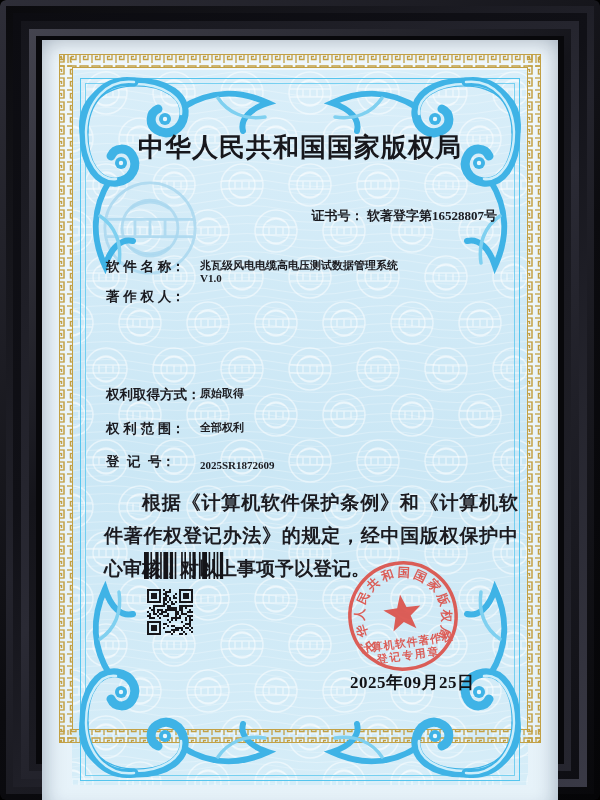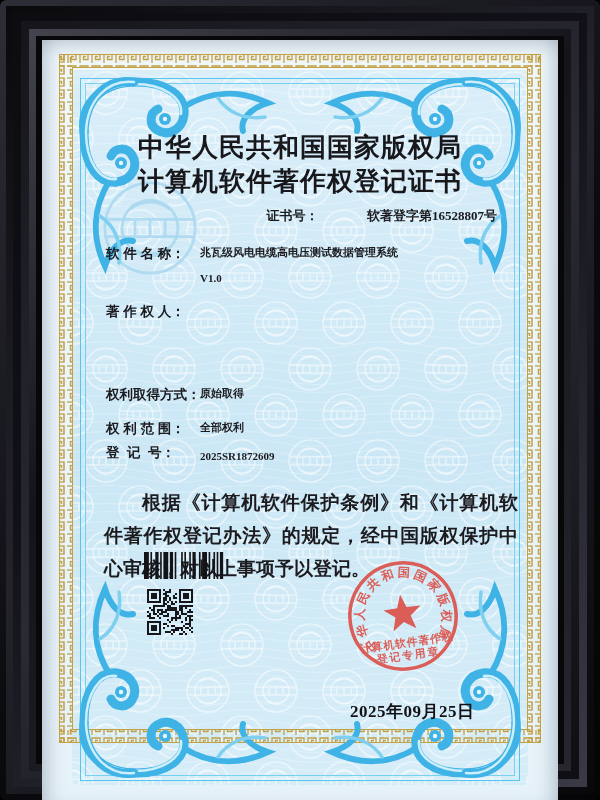--- a/index.html
+++ b/index.html
@@ -30,33 +30,33 @@
   .fl-bl{left:30px;bottom:30px;transform:scaleY(-1);}
   .fl-br{right:30px;bottom:30px;transform:scale(-1,-1);}
   
   .content{position:absolute;inset:0;color:#1b1b20;}
   .title{position:absolute;left:30px;right:30px;text-align:center;
          font-family:"Liberation Serif","DejaVu Serif",serif;font-weight:bold;
          font-size:26px;letter-spacing:1px;color:#17171c;white-space:nowrap;}
   .t1{top:90px;}
   .t2{top:124px;}
   .certno{position:absolute;top:167px;right:61px;font-size:13px;font-weight:bold;white-space:nowrap;}
-  .certno .num{font-family:"Liberation Serif","DejaVu Serif",serif;margin-left:45px;}
+  .certno .num{font-family:"Liberation Serif","DejaVu Serif",serif;}
   .row{position:absolute;left:0;right:0;height:20px;}
   .row .lab{position:absolute;left:64px;font-size:13.5px;font-weight:bold;white-space:pre;}
   .row .val{position:absolute;left:158px;font-size:11px;font-weight:bold;white-space:nowrap;}
   .latin{font-family:"Liberation Serif","DejaVu Serif",serif;font-size:15px;margin-top:6px;}
-  .r0{top:205px;} .r0b{top:226px;} .r1{top:263px;padding-left:44px;} .r2{top:346px;} .r3{top:380px;} .r4{top:404px;padding-left:16px;}
+  .r0{top:218px;} .r0b{top:226px;} .r1{top:248px;padding-left:44px;} .r2{top:346px;} .r3{top:380px;} .r4{top:413px;padding-left:16px;}
   .statement{position:absolute;left:62px;top:446px;width:414px;font-size:19px;
              font-weight:bold;line-height:33px;text-indent:2em;text-align:justify;}
   .barcode{position:absolute;left:102px;top:512px;width:84px;height:27px;}
   .qr{position:absolute;left:105px;top:549px;width:46px;height:46px;}
   .seal{position:absolute;left:302px;top:517px;width:118px;height:118px;opacity:.88;}
   .date{position:absolute;left:308px;top:631px;font-size:17px;font-weight:bold;
-        font-family:"Liberation Serif","DejaVu Serif",serif;color:#121216;letter-spacing:.5px;margin-top:29px;}
+        font-family:"Liberation Serif","DejaVu Serif",serif;color:#121216;letter-spacing:.5px;}
 </style>
 </head>
 <body>
 
 <div class="stage">
   <div class="f1"></div>
   <div class="f2"></div>
   <div class="f3"></div>
   <div class="f4"></div>
   <div class="f5"></div>
@@ -128,21 +128,20 @@
       <use href="#flArm"></use>
         <use href="#flArm" transform="matrix(0,1,1,0,0,0)"></use>
     </svg>
     <svg class="flour fl-br" viewBox="0 0 205 205" xmlns="http://www.w3.org/2000/svg">
       <use href="#flArm"></use>
         <use href="#flArm" transform="matrix(0,1,1,0,0,0)"></use>
     </svg>
 
     <div class="content">
       <div class="title t1">中华人民共和国国家版权局</div>
-      <div class="title t2">计算机软件著作权登记证书</div>
 
       <div class="certno">
         <span>证书号：</span>
         <span class="num">软著登字第16528807号</span>
       </div>
 
       <div class="row r0">
         <span class="lab">软 件 名 称：</span>
         <span class="val">兆瓦级风电电缆高电压测试数据管理系统</span>
       </div>

